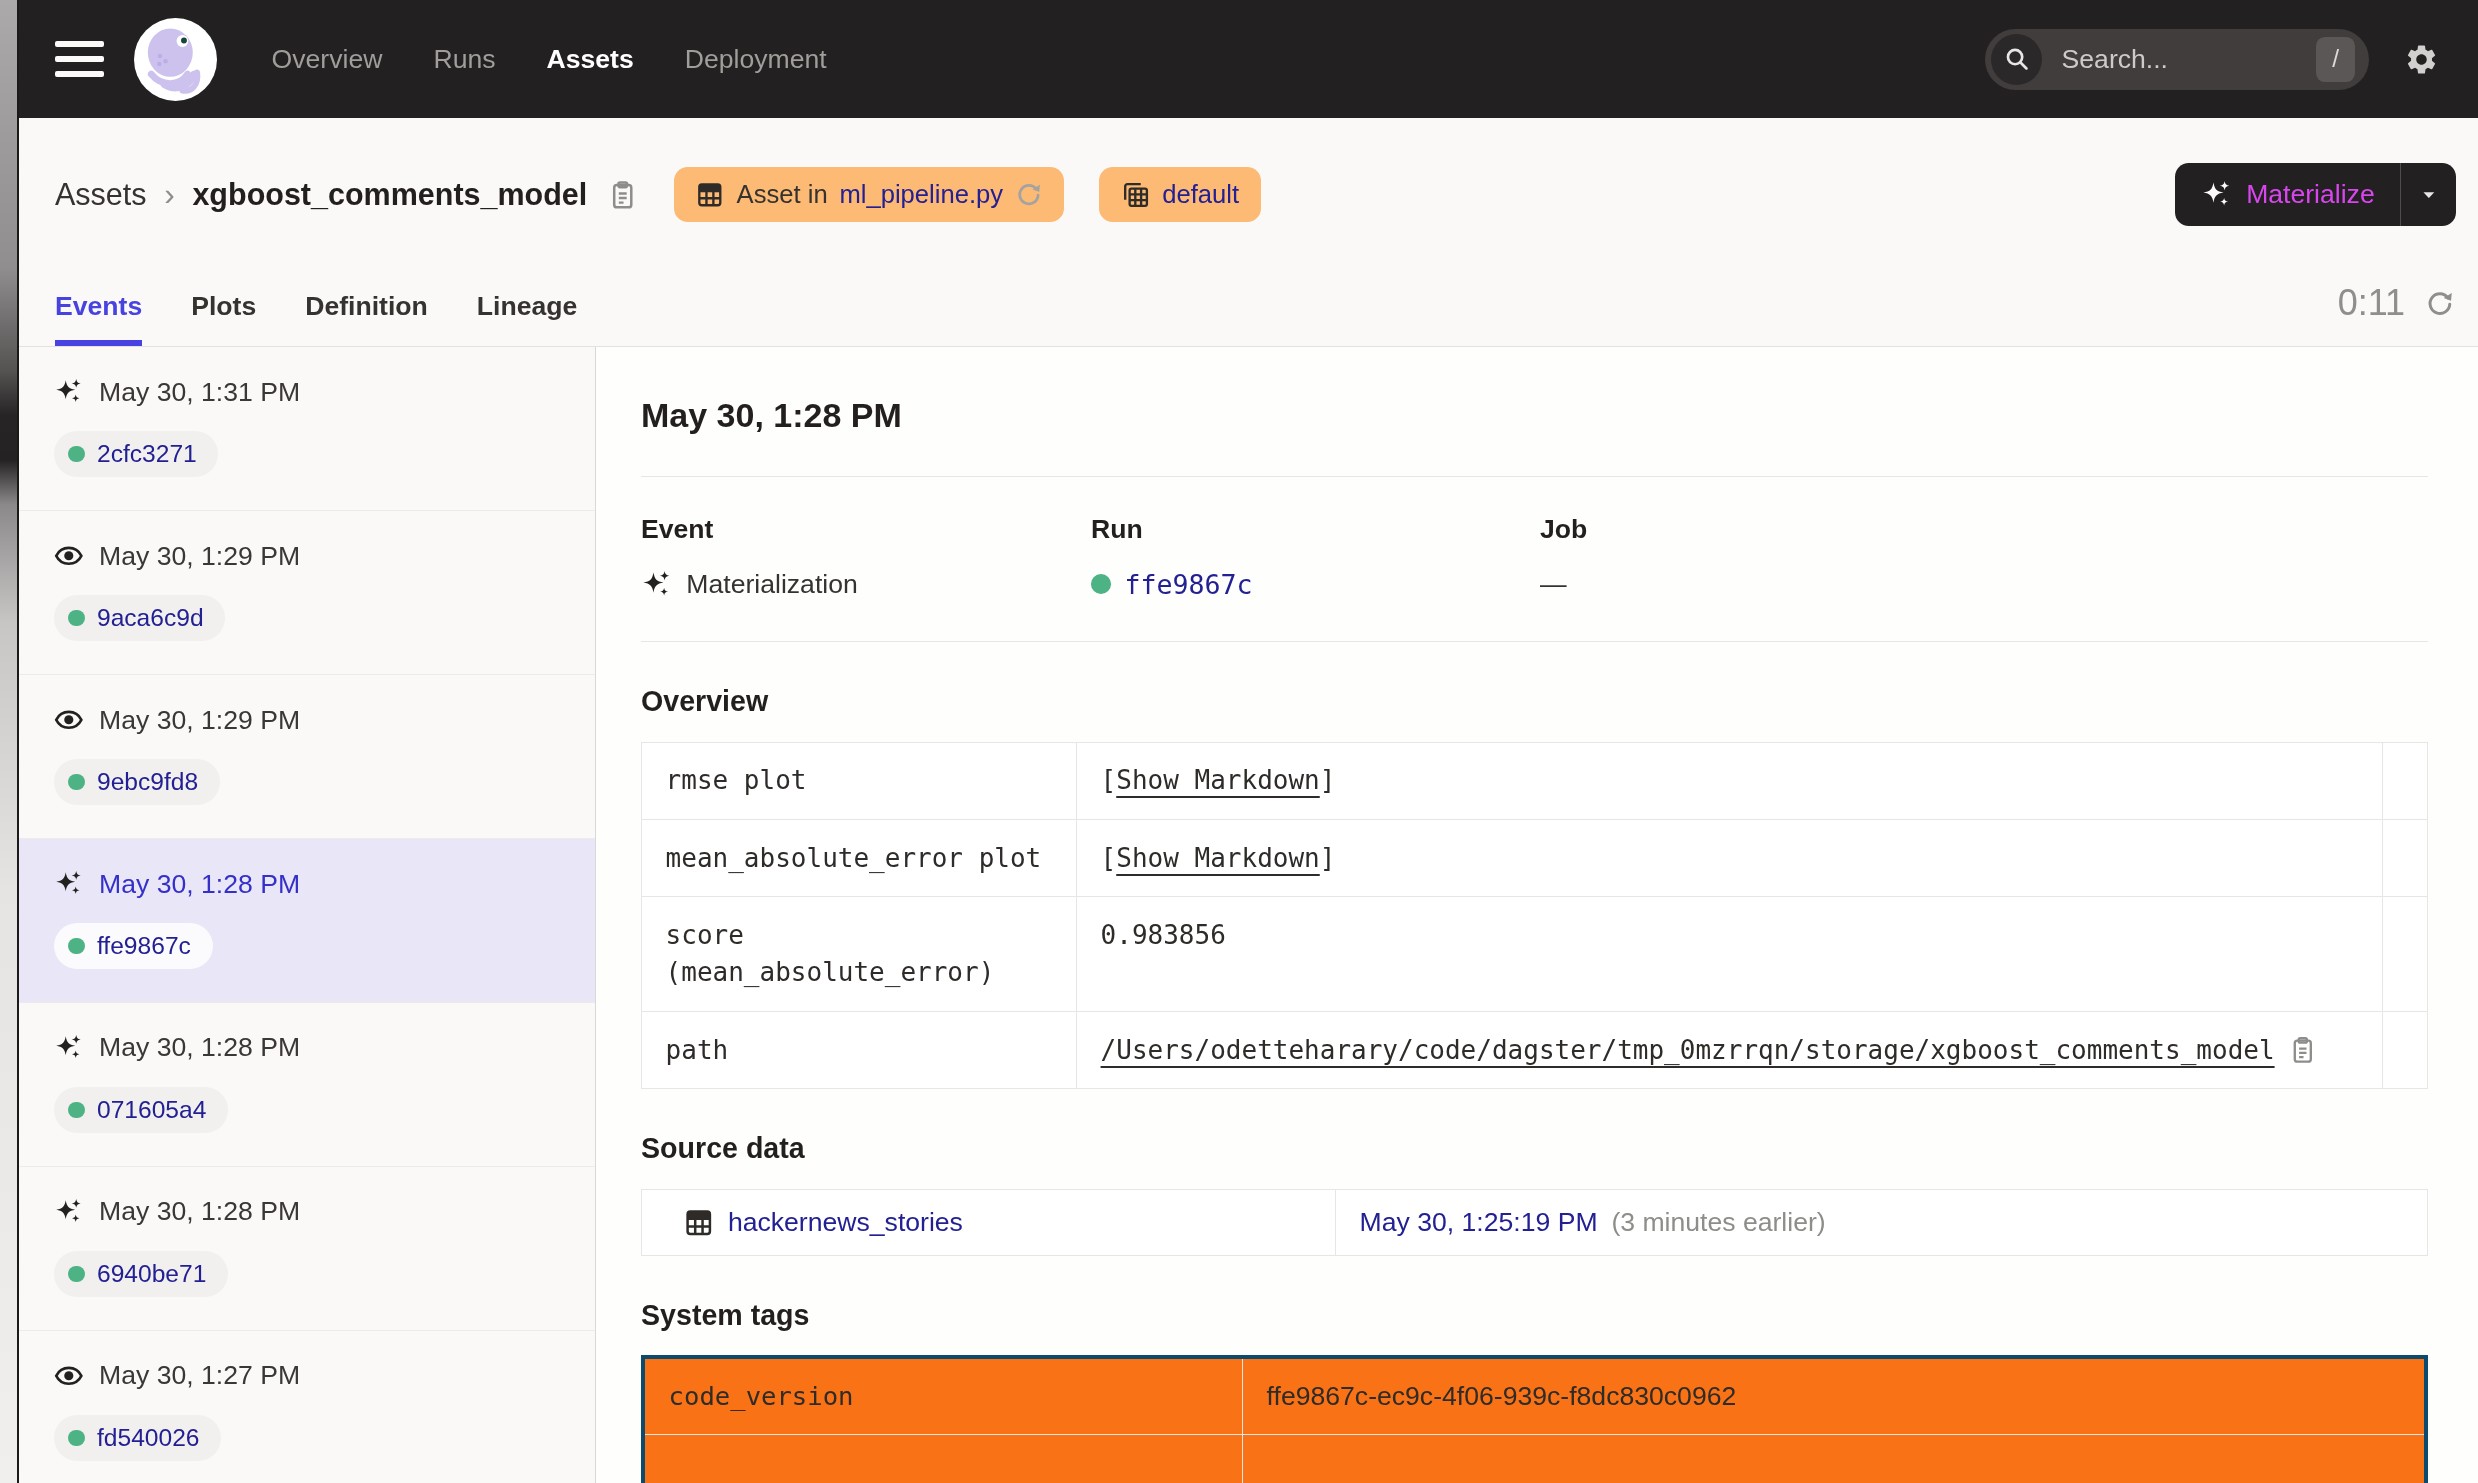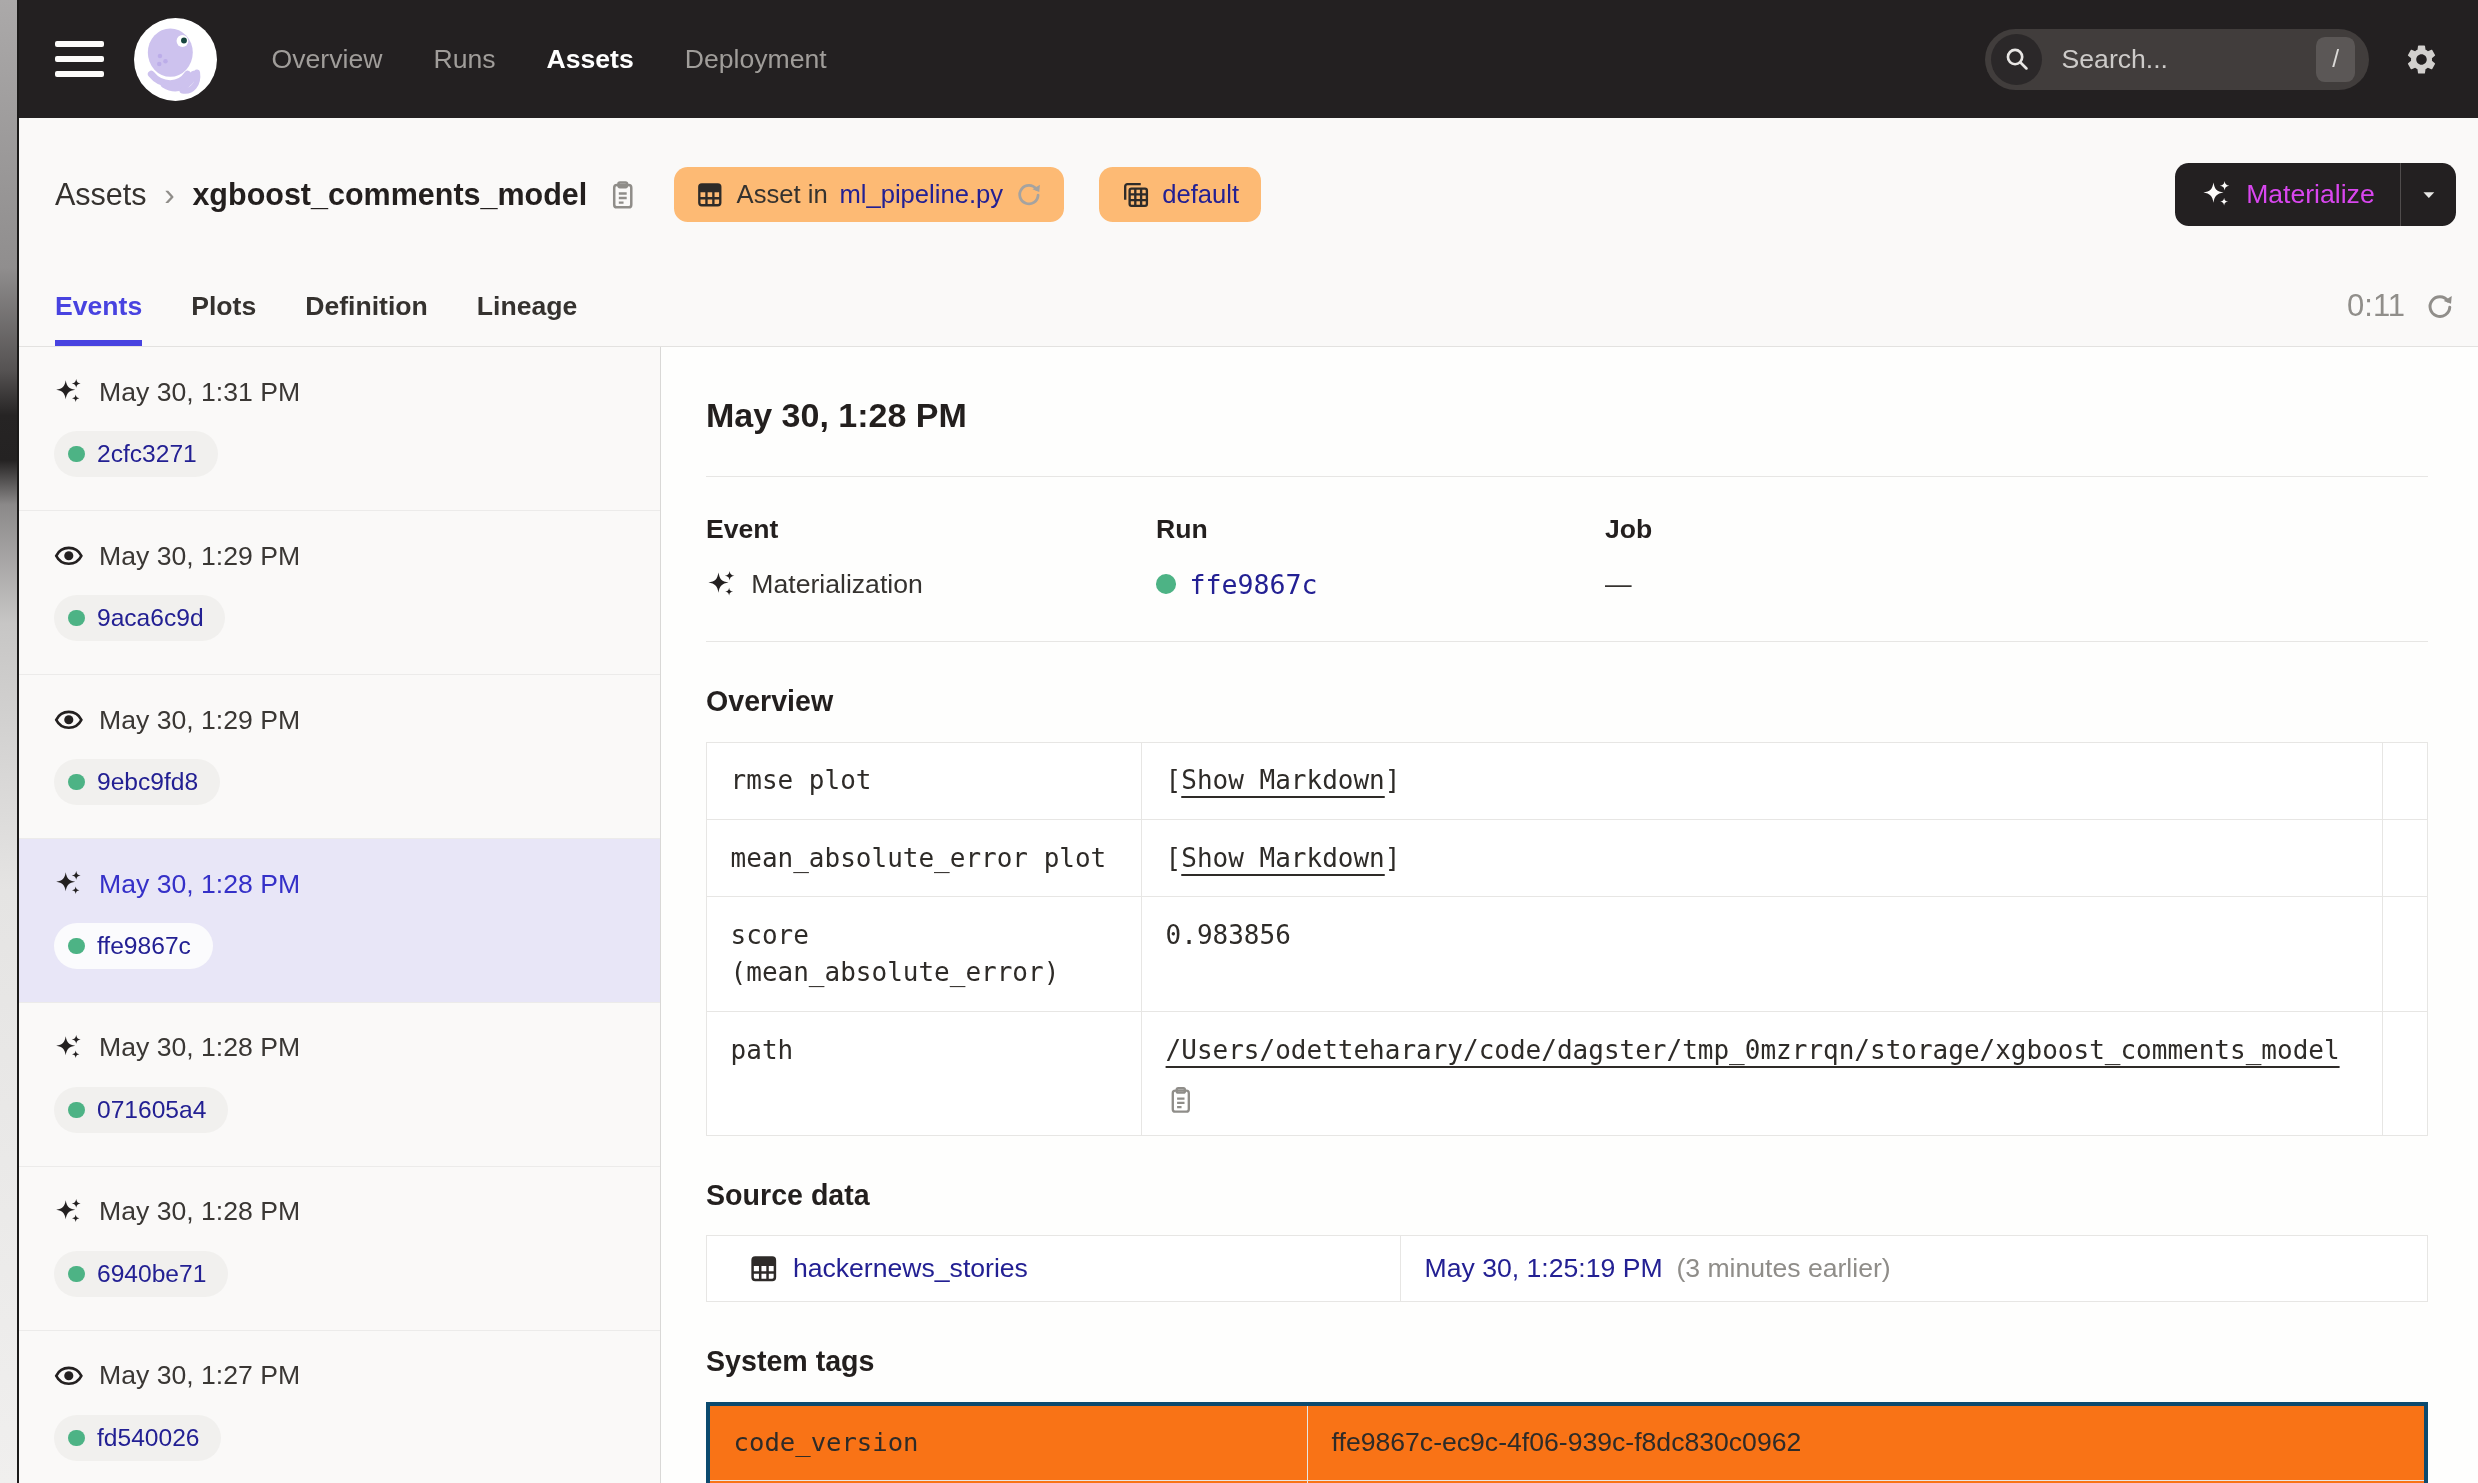--- a/index.html
+++ b/index.html
@@ -44,26 +44,26 @@
   .materialize-sep { width:1px; background:#504C4C; margin:0; }
   .materialize-caret { width:55px; display:flex; align-items:center; justify-content:center; cursor:pointer; color:#E8E7E5; }
   .materialize-caret svg { width:21.7px; height:21.7px; }
 
   
   .tabs-row { display:flex; align-items:flex-end; padding:0 23.6px 0 55px; height:107px; border-bottom:1px solid #E3E2E0; }
   .tab { font-size:26.6px; font-weight:600; color:#35322F; padding-bottom:23.6px; margin-right:49px; position:relative; cursor:pointer; }
   .tab.active { color:#4843E0; }
   .tab.active::after { content:""; position:absolute; left:0; right:0; bottom:0; height:5.9px; background:#4843E0; }
   .tabs-right { margin-left:auto; display:flex; align-items:center; gap:19.7px; padding-bottom:21.7px; color:#908E8A; }
-  .timer { font-size:31px; }
+  .timer { font-size:36px; }
   .refresh-sm { width:29.6px; height:29.6px; color:#908E8A; cursor:pointer; }
 
   
   .page-body { display:flex; height:1136px; }
-  .sidebar { width:661px; flex:0 0 auto; border-right:1px solid #D9D8D6; padding-left:18.7px; overflow:hidden; background:#FAF9F8; }
+  .sidebar { width:596px; flex:0 0 auto; border-right:1px solid #D9D8D6; padding-left:18.7px; overflow:hidden; background:#FAF9F8; }
   .event-row { border-bottom:1px solid #ECEBEA; padding:29.6px 19.7px 33px 35px; cursor:pointer; }
   .event-row .row-head { display:flex; align-items:center; gap:15.8px; font-size:26.6px; color:#3A3734; }
   .event-row .row-head .ev-icon { width:29.6px; height:29.6px; color:#232020; flex:0 0 auto; }
   .event-badge { display:inline-flex; align-items:center; gap:11.8px; margin-top:23.6px; background:#F1F0EE; border-radius:23.6px; padding:8.9px 21.7px 8.9px 14.8px; cursor:pointer; }
   .event-badge .dot { width:16.7px; height:16.7px; border-radius:50%; background:#4DB385; }
   .event-badge .rid { font-size:24.6px; color:#232093; }
   .event-row.selected { background:#E8E6F7; }
   .event-row.selected .row-head { color:#3530C8; }
   .event-row.selected .event-badge { background:#FBFBFD; }
 

